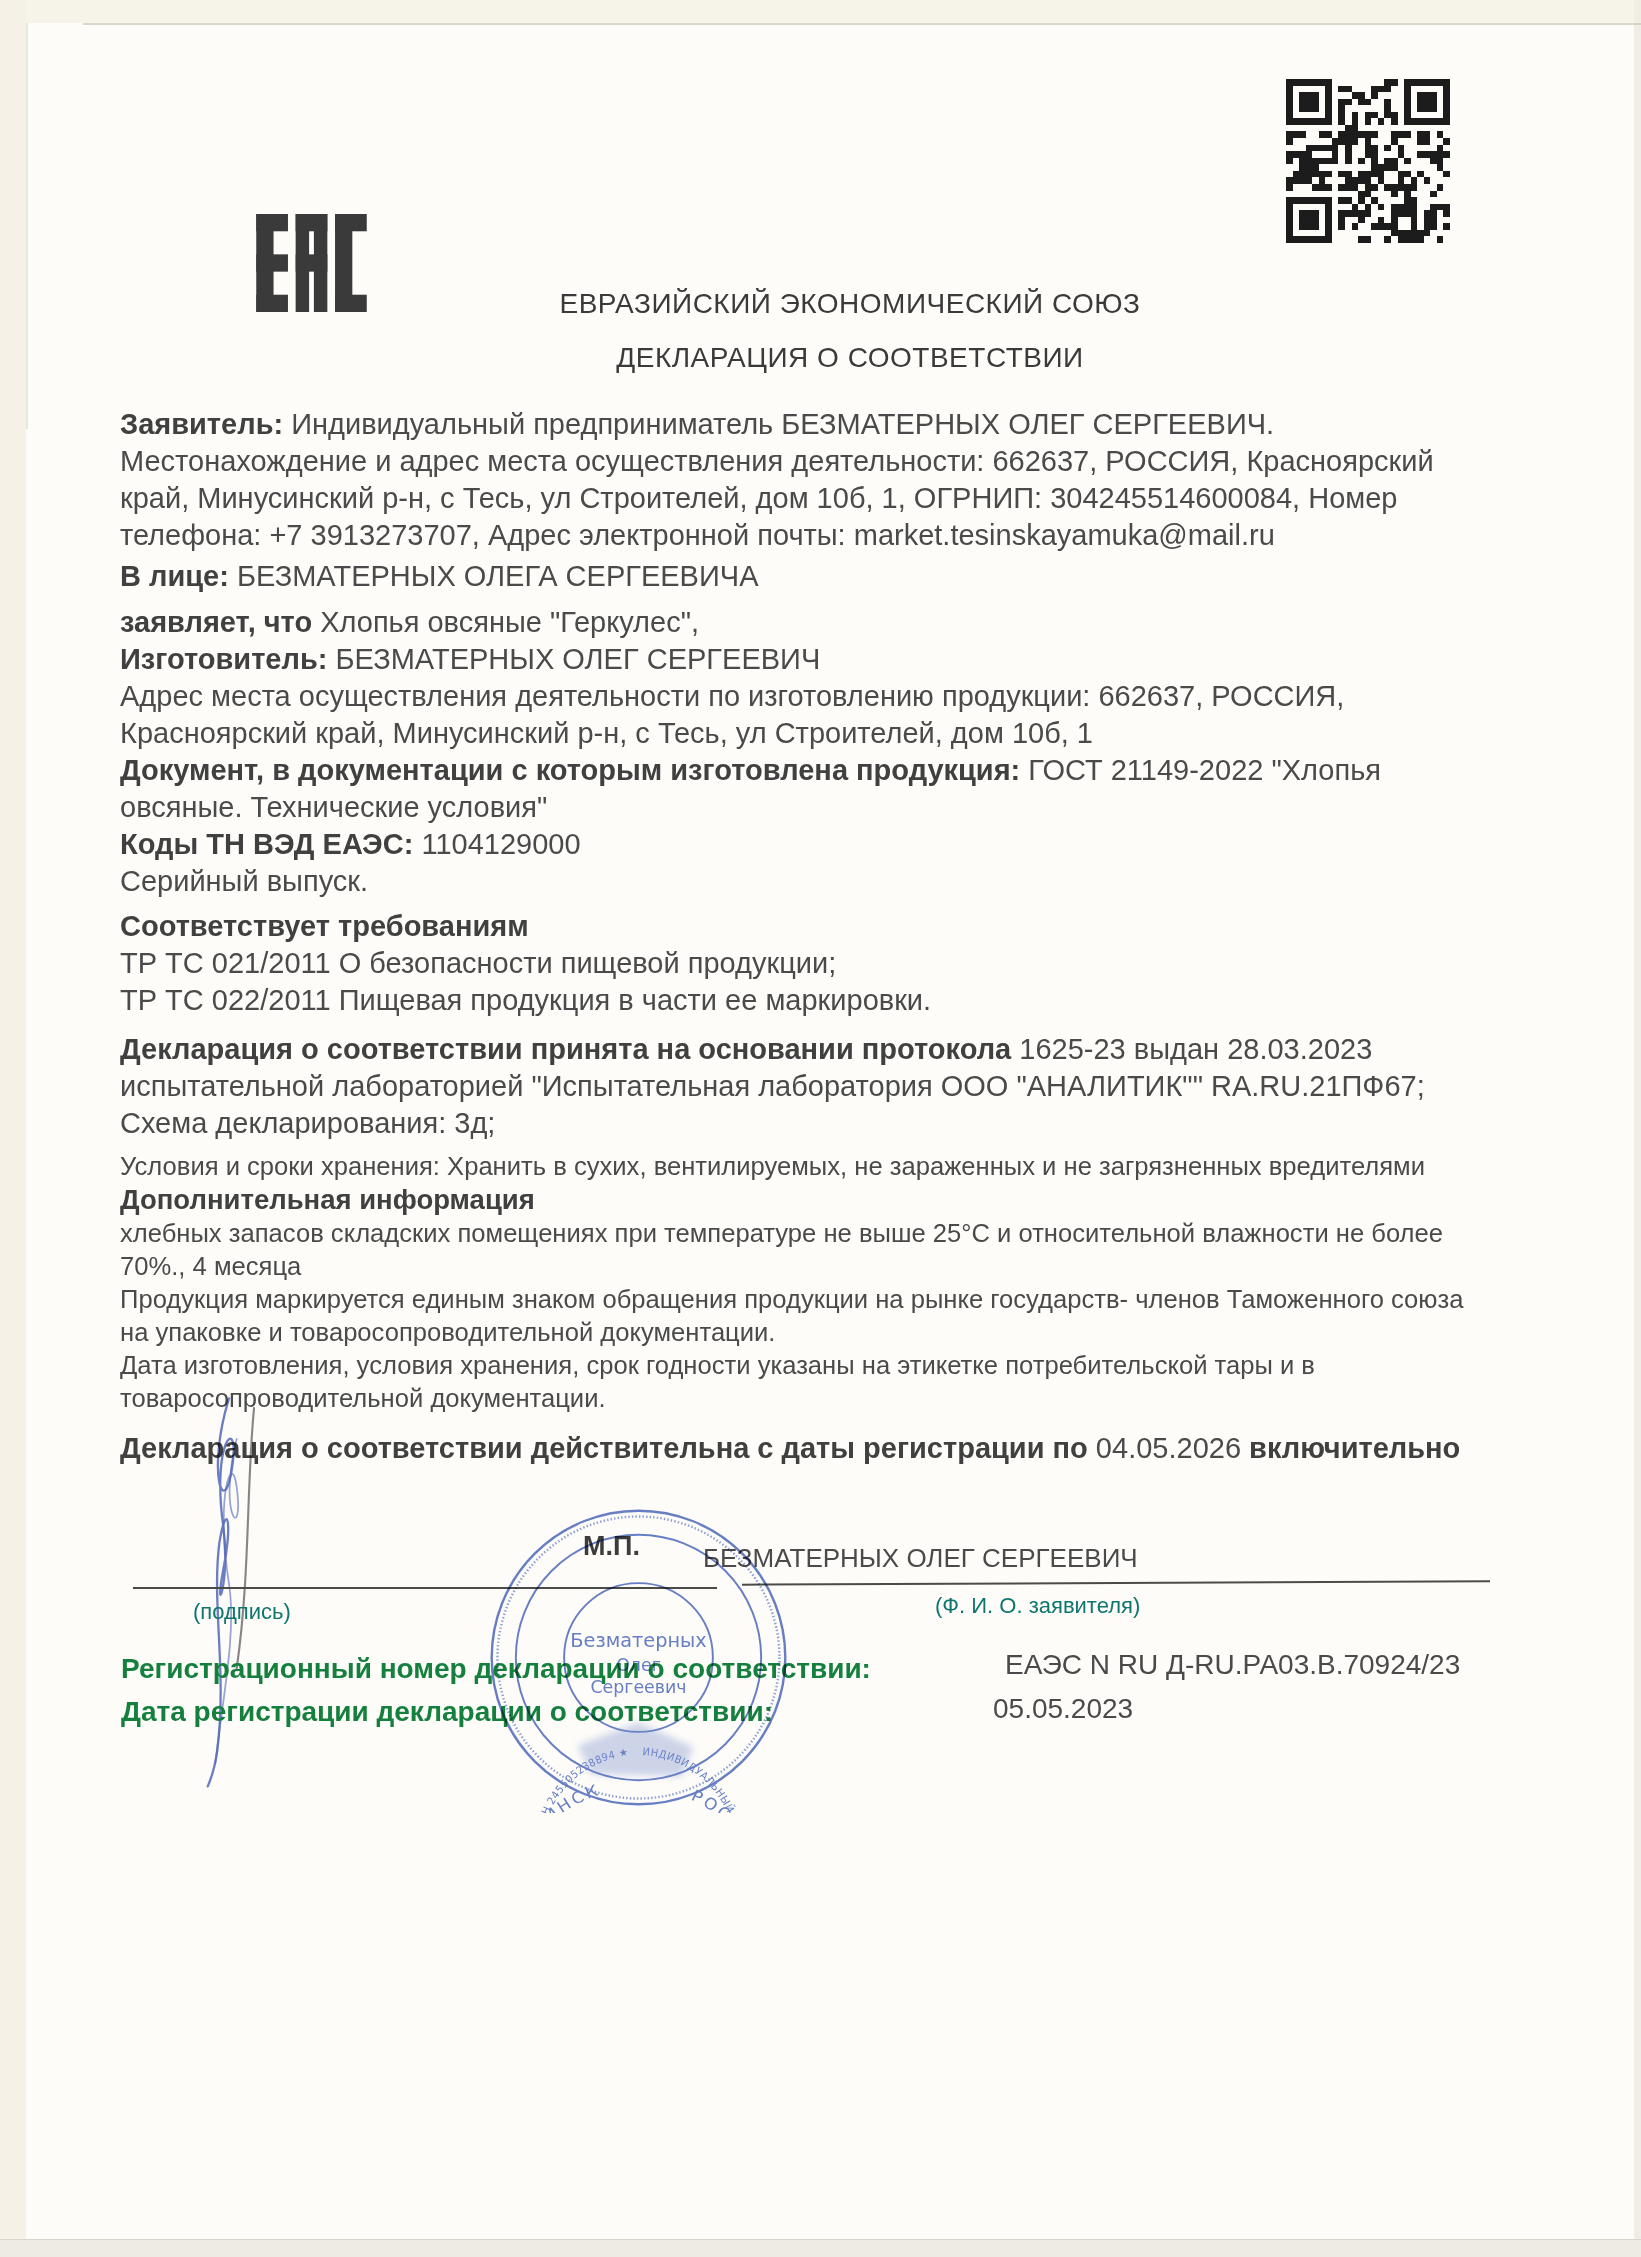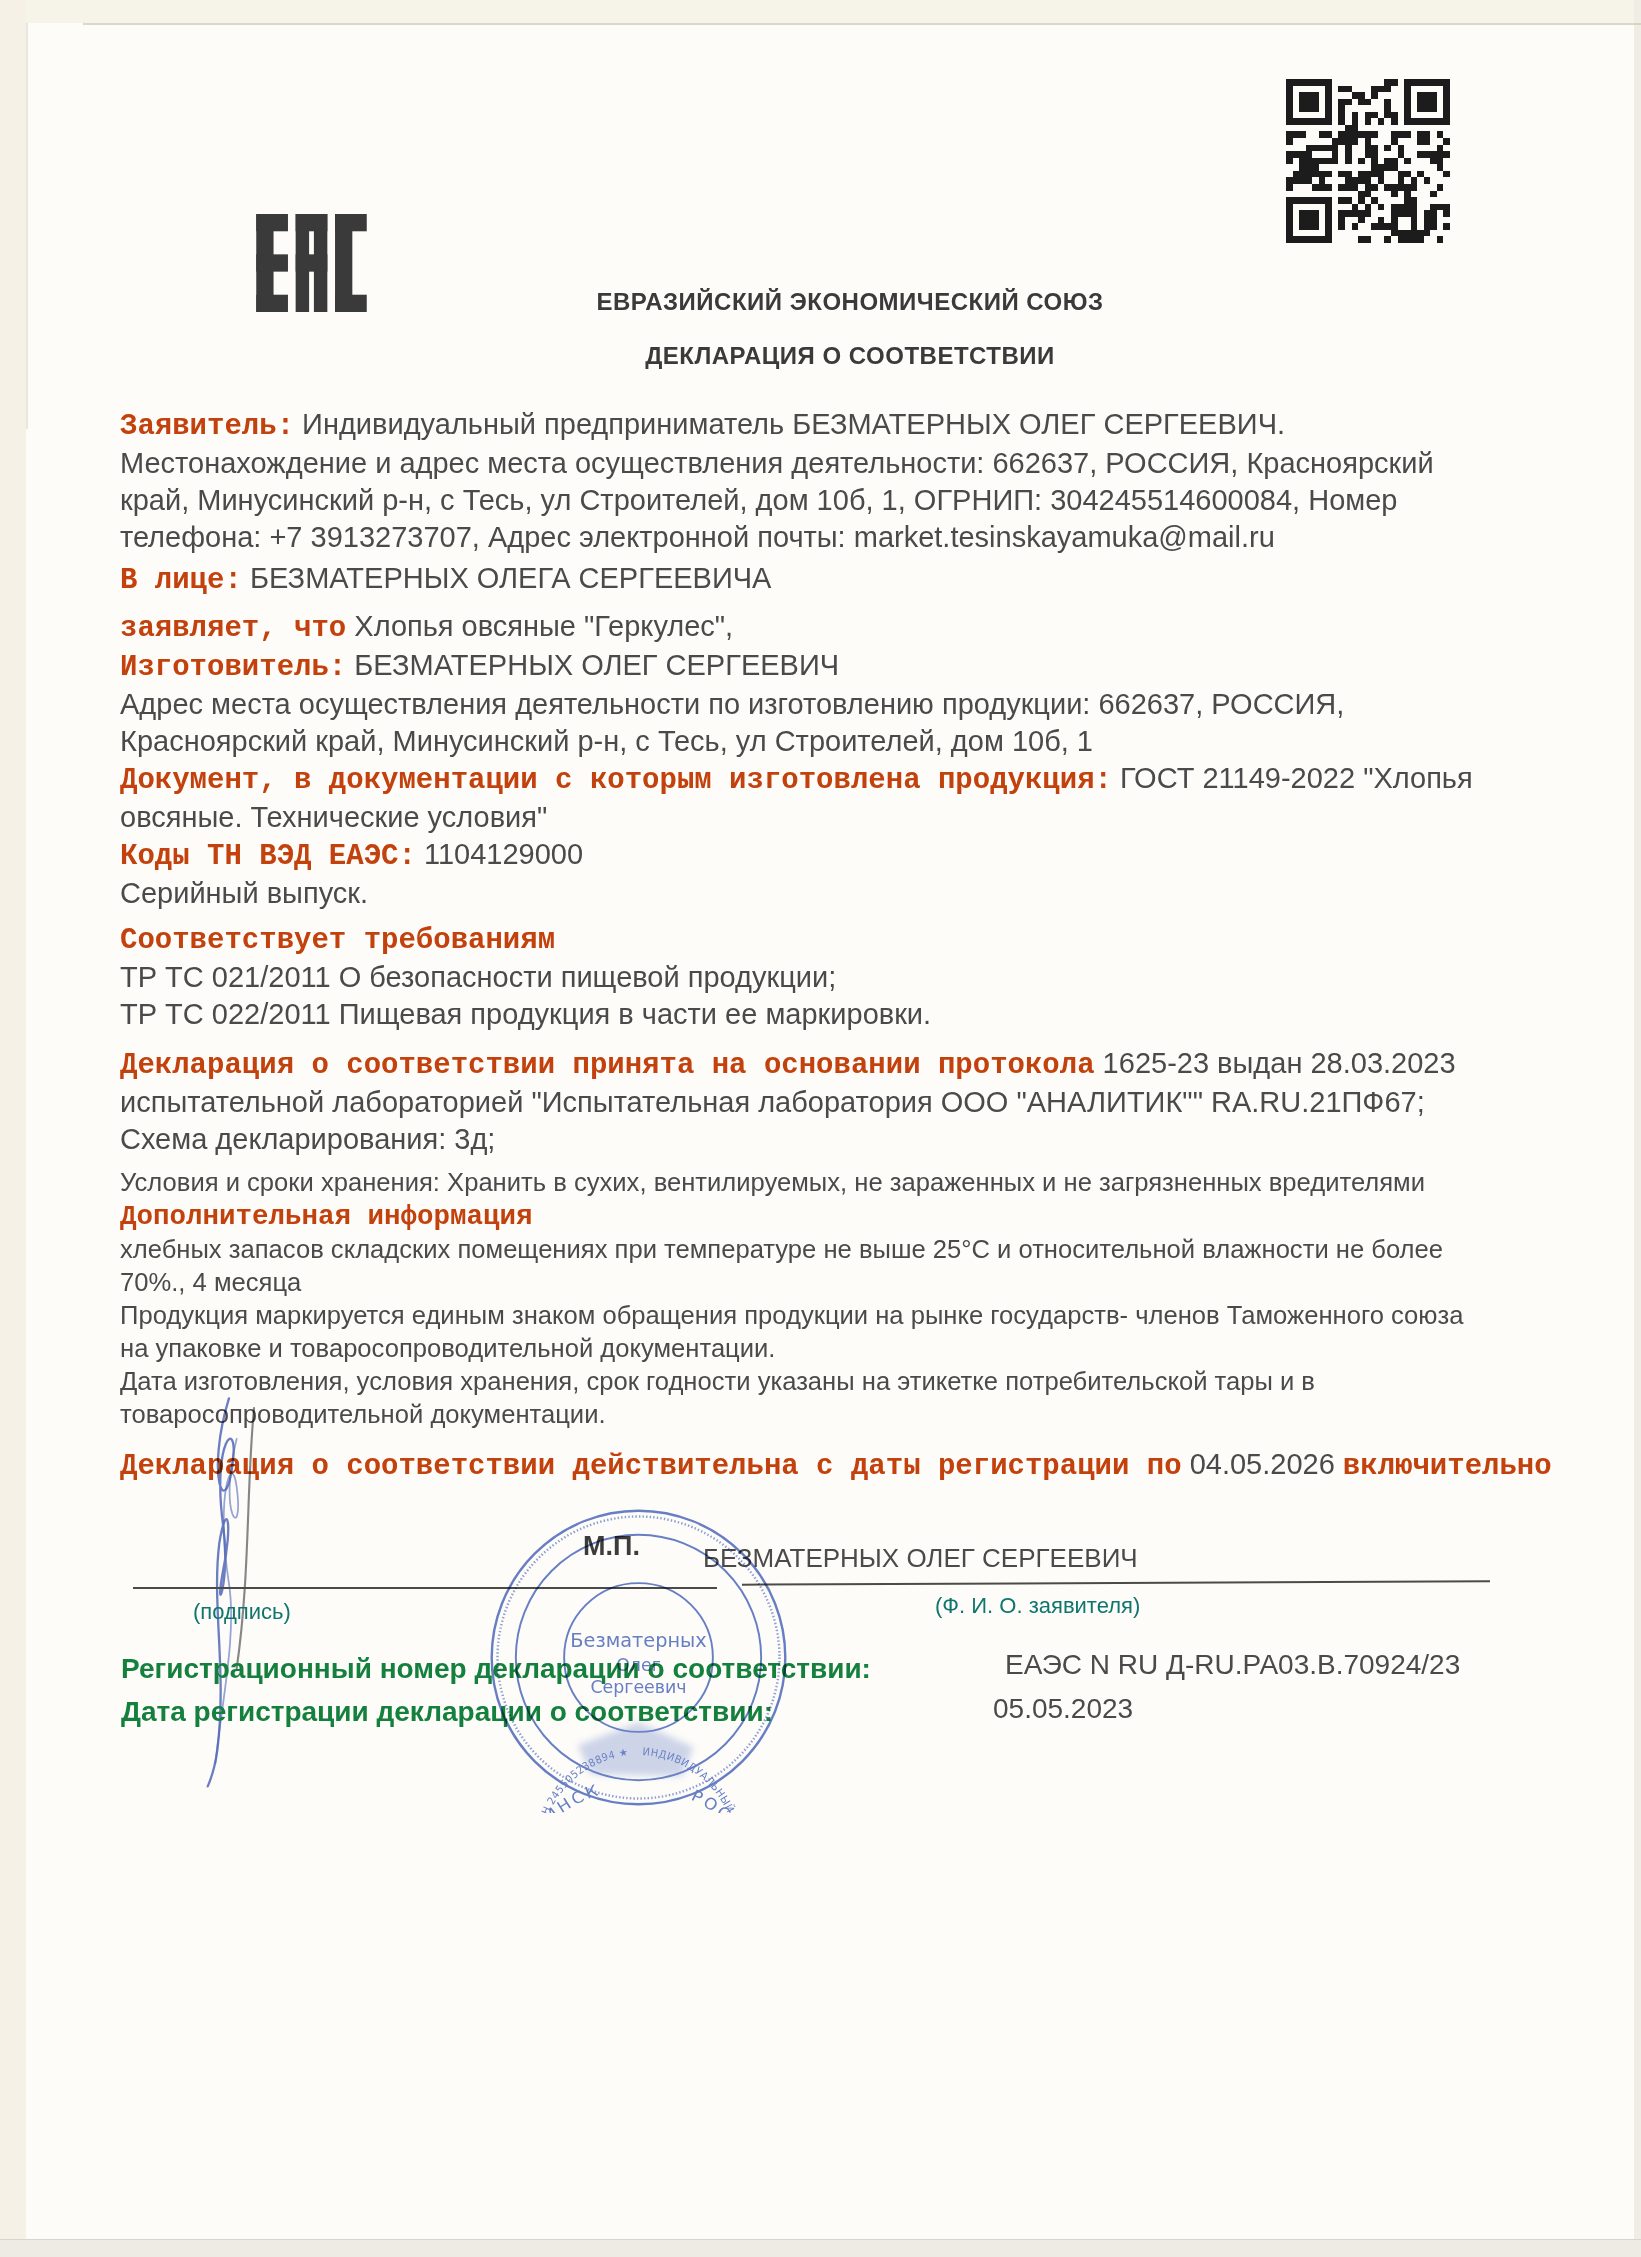--- a/index.html
+++ b/index.html
@@ -9,28 +9,28 @@
   .edge-top{position:absolute;left:0;top:0;width:100%;height:23px;background:#f6f3e9;}
   .edge-left{position:absolute;left:0;top:0;width:26px;height:100%;background:#f5f1e6;}
   .edge-right{position:absolute;right:0;top:0;width:6.8px;height:100%;background:#f0ede4;}
   .edge-bottom{position:absolute;left:0;bottom:0;width:100%;height:17.4px;background:#edebe3;border-top:1px solid #d8d5ca;}
   .hair-top{position:absolute;left:83px;top:23px;right:0;height:1.9px;background:#c8c3b2;opacity:.65;}
   .hair-left{position:absolute;left:26px;top:23px;width:1.9px;height:406px;background:#d6d0bf;opacity:.5;}
 
   .eac{position:absolute;left:256px;top:214px;width:111px;height:98px;}
   .qr{position:absolute;left:1286px;top:79px;width:164px;height:164px;shape-rendering:crispEdges;}
 
-  .title{position:absolute;left:290px;width:1120px;text-align:center;font-weight:bold;
-         font-size:24px;color:#3a3a3a;letter-spacing:0.5px;white-space:pre;}
+  .title{position:absolute;left:290px;width:1120px;text-align:center;font-weight:normal;
+         font-size:28px;color:#3a3a3a;letter-spacing:0.5px;white-space:pre;}
   .t1{top:288px;}
   .t2{top:342px;}
 
   #doc-body{position:absolute;left:120px;top:406px;width:1492px;}
   .sec{font-size:29px;line-height:37px;color:#4a4a4a;}
-  .sec .b{font-weight:bold;color:#c2410c;font-family:Liberation Mono, monospace;}
+  .sec .b{font-weight:bold;color:#404040;}
   .sec.small{font-size:25.6px;line-height:33px;}
   .sec.small .h{font-size:27.5px;}
   .ln{white-space:pre;}
   .sec:nth-of-type(2){margin-top:3.9px;}
   .sec:nth-of-type(3){margin-top:8.7px;}
   .sec:nth-of-type(4){margin-top:8.7px;}
   .sec:nth-of-type(5){margin-top:11.6px;}
   .sec:nth-of-type(6){margin-top:7.7px;}
   .sec:nth-of-type(7){margin-top:15.4px;}
 

